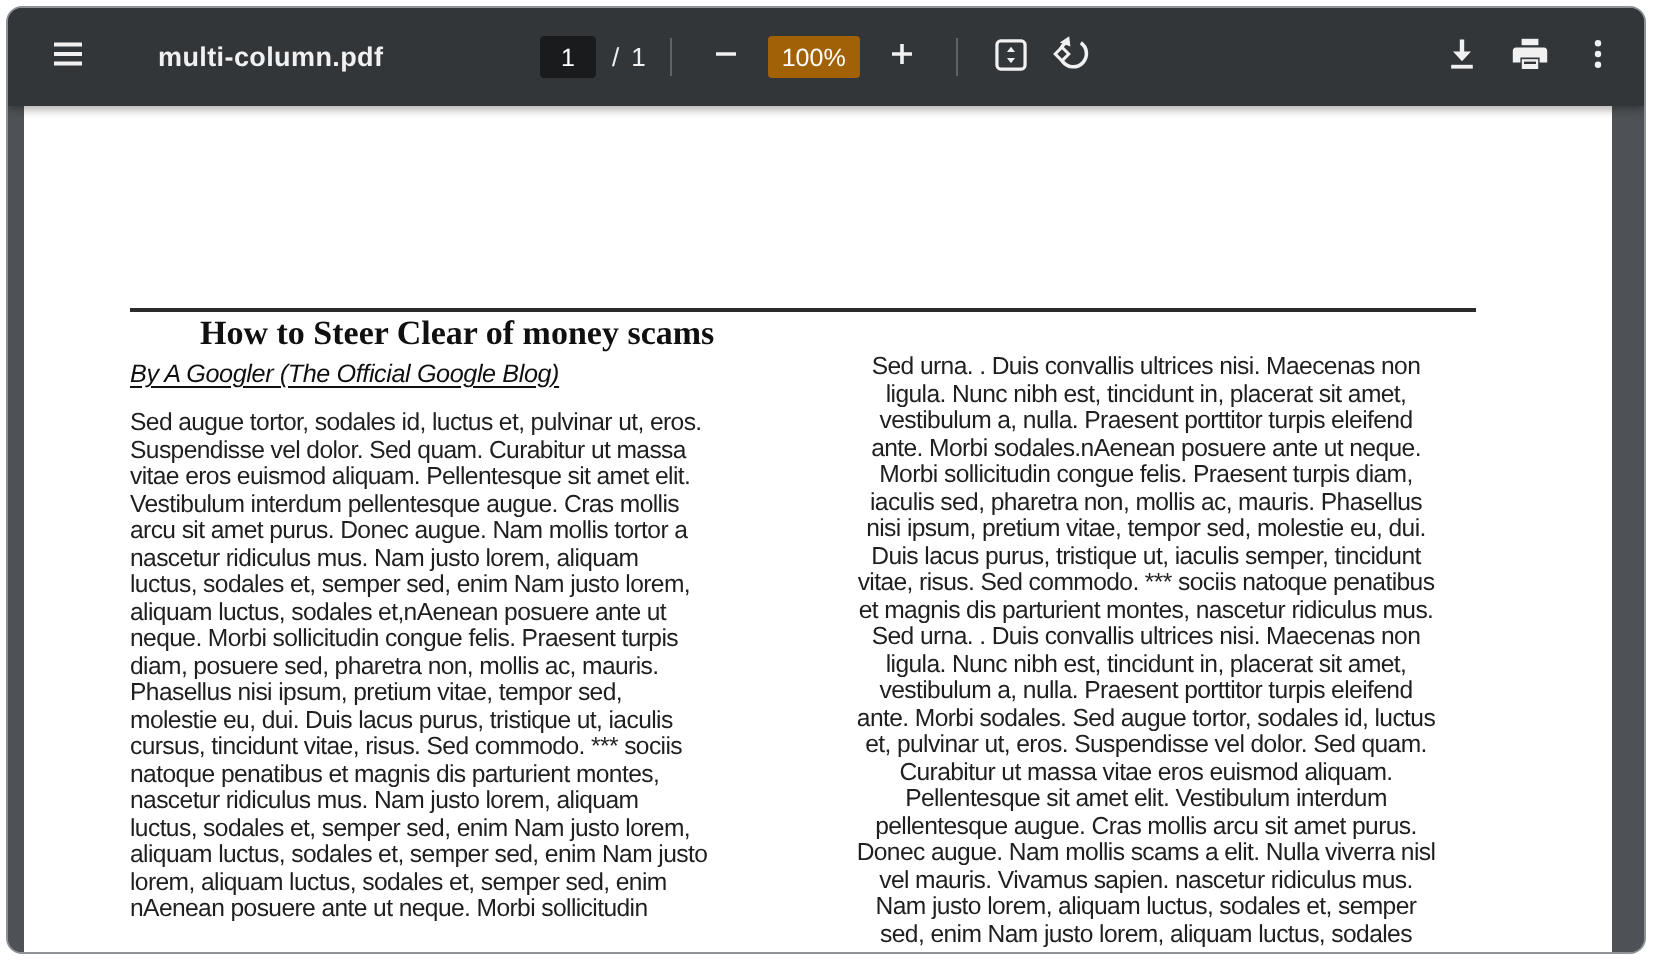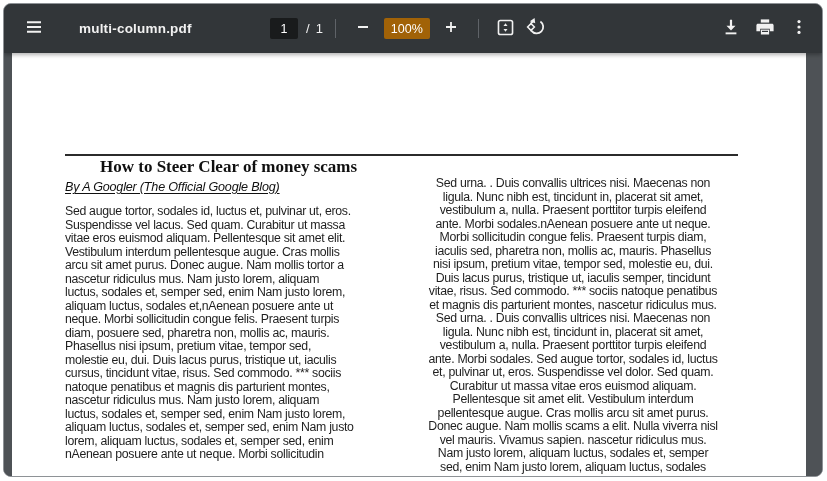--- a/index.html
+++ b/index.html
@@ -126,21 +126,21 @@
     </div>
   </div>
 
   <div class="viewer">
     <div class="page">
       <div class="rule"></div>
       <div class="doc-title">How to Steer Clear of money scams</div>
       <div class="byline">By A Googler (The Official Google Blog)</div>
       <div class="col col-left">
           <div class="line">Sed augue tortor, sodales id, luctus et, pulvinar ut, eros.</div>
-          <div class="line">Suspendisse vel lacus. Sed quam. Curabitur ut massa</div>
+          <div class="line">Suspendisse vel dolor. Sed quam. Curabitur ut massa</div>
           <div class="line">vitae eros euismod aliquam. Pellentesque sit amet elit.</div>
           <div class="line">Vestibulum interdum pellentesque augue. Cras mollis</div>
           <div class="line">arcu sit amet purus. Donec augue. Nam mollis tortor a</div>
           <div class="line">nascetur ridiculus mus. Nam justo lorem, aliquam</div>
           <div class="line">luctus, sodales et, semper sed, enim Nam justo lorem,</div>
           <div class="line">aliquam luctus, sodales et,nAenean posuere ante ut</div>
           <div class="line">neque. Morbi sollicitudin congue felis. Praesent turpis</div>
           <div class="line">diam, posuere sed, pharetra non, mollis ac, mauris.</div>
           <div class="line">Phasellus nisi ipsum, pretium vitae, tempor sed,</div>
           <div class="line">molestie eu, dui. Duis lacus purus, tristique ut, iaculis</div>

